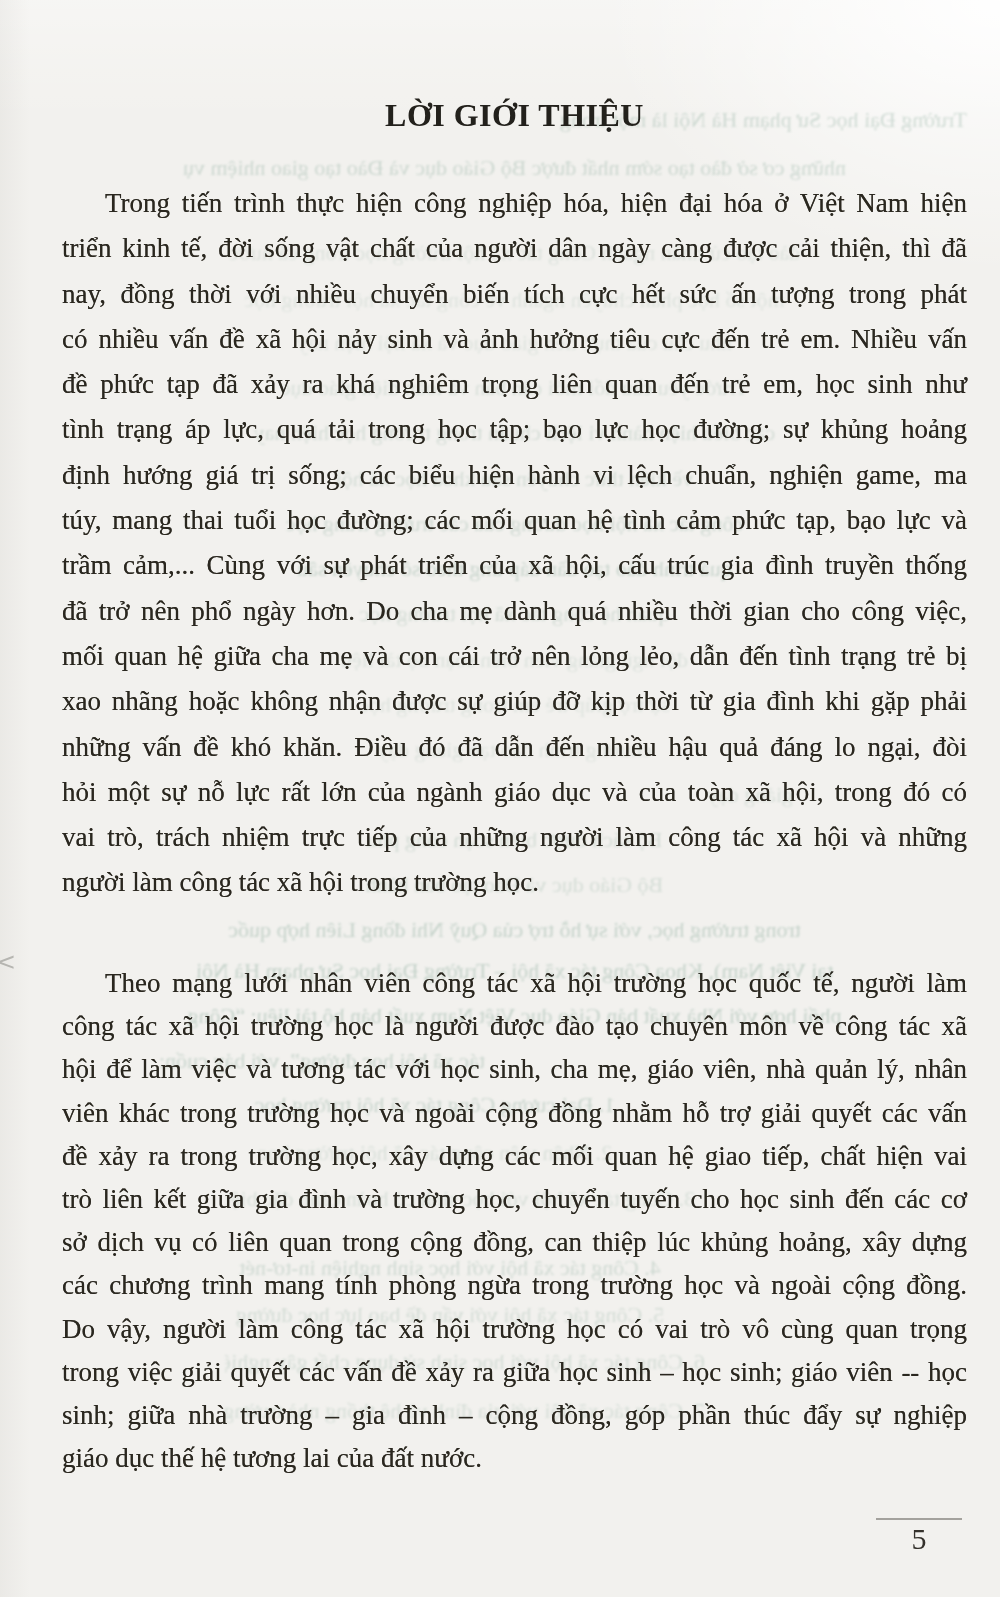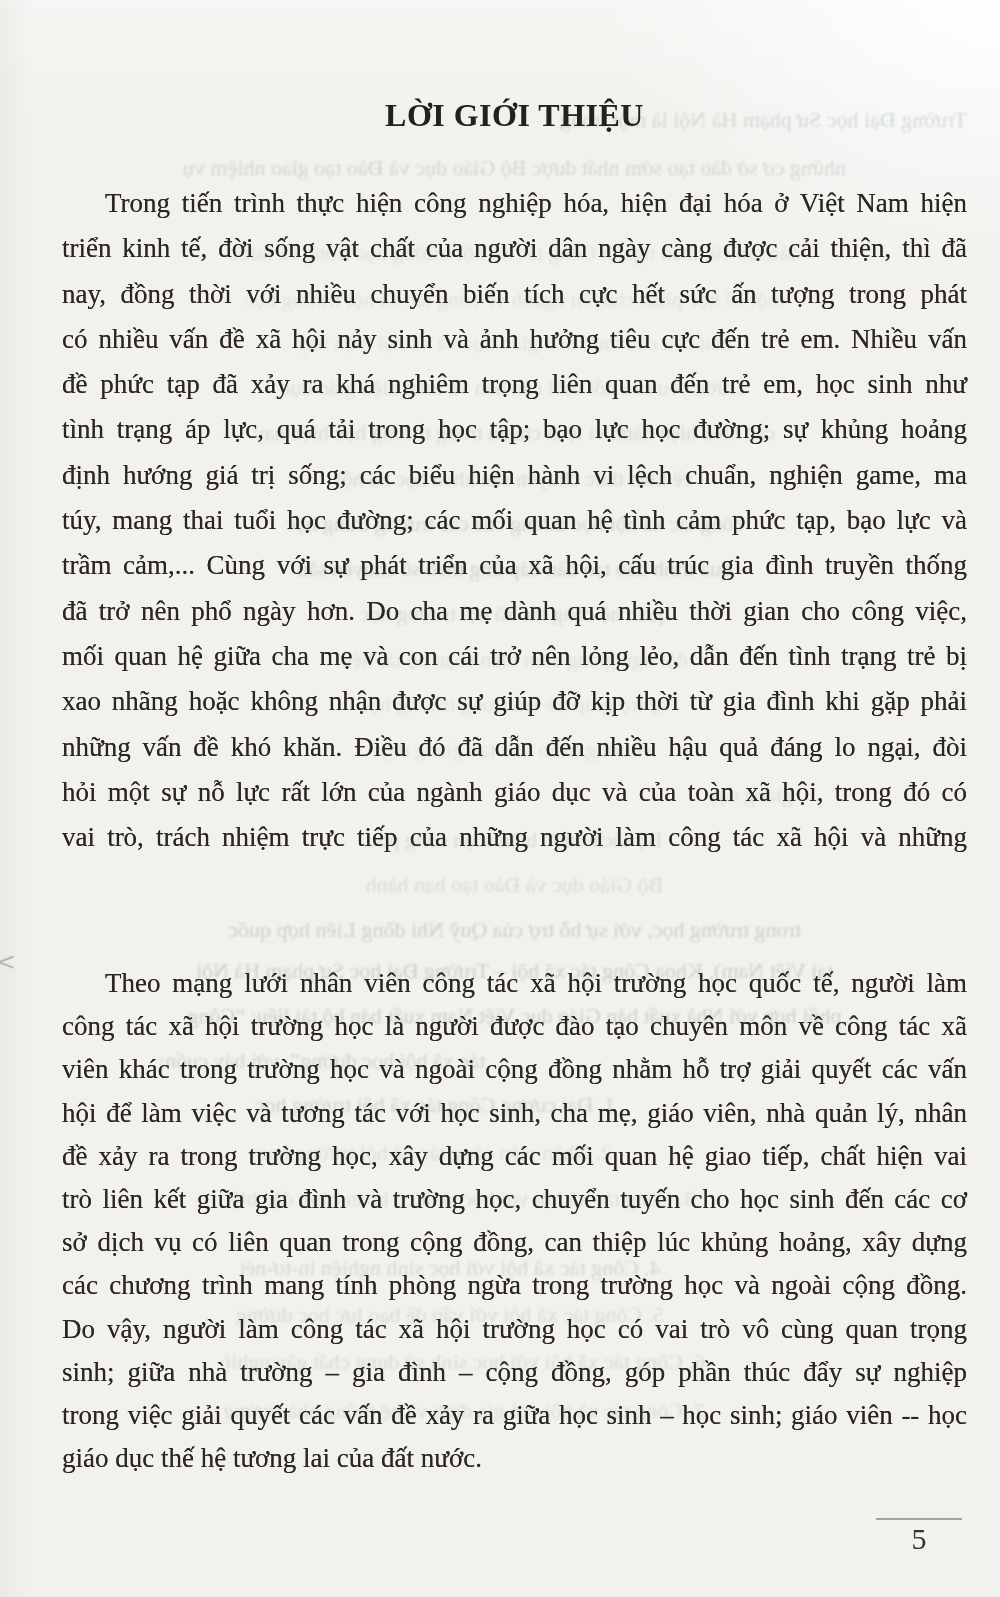--- a/index.html
+++ b/index.html
@@ -130,33 +130,34 @@
       <div class="line">tình trạng áp lực, quá tải trong học tập; bạo lực học đường; sự khủng hoảng</div>
       <div class="line">định hướng giá trị sống; các biểu hiện hành vi lệch chuẩn, nghiện game, ma</div>
       <div class="line">túy, mang thai tuổi học đường; các mối quan hệ tình cảm phức tạp, bạo lực và</div>
       <div class="line">trầm cảm,... Cùng với sự phát triển của xã hội, cấu trúc gia đình truyền thống</div>
       <div class="line">đã trở nên phổ ngày hơn. Do cha mẹ dành quá nhiều thời gian cho công việc,</div>
       <div class="line">mối quan hệ giữa cha mẹ và con cái trở nên lỏng lẻo, dẫn đến tình trạng trẻ bị</div>
       <div class="line">xao nhãng hoặc không nhận được sự giúp đỡ kịp thời từ gia đình khi gặp phải</div>
       <div class="line">những vấn đề khó khăn. Điều đó đã dẫn đến nhiều hậu quả đáng lo ngại, đòi</div>
       <div class="line">hỏi một sự nỗ lực rất lớn của ngành giáo dục và của toàn xã hội, trong đó có</div>
       <div class="line">vai trò, trách nhiệm trực tiếp của những người làm công tác xã hội và những</div>
+      <div class="line last">người làm công tác xã hội trong trường học.</div>
     </div>
   <div class="para para-2" id="para-1">
       <div class="line first">Theo mạng lưới nhân viên công tác xã hội trường học quốc tế, người làm</div>
       <div class="line">công tác xã hội trường học là người được đào tạo chuyên môn về công tác xã</div>
+      <div class="line">hội để làm việc và tương tác với học sinh, cha mẹ, giáo viên, nhà quản lý, nhân</div>
       <div class="line">viên khác trong trường học và ngoài cộng đồng nhằm hỗ trợ giải quyết các vấn</div>
-      <div class="line">hội để làm việc và tương tác với học sinh, cha mẹ, giáo viên, nhà quản lý, nhân</div>
       <div class="line">đề xảy ra trong trường học, xây dựng các mối quan hệ giao tiếp, chất hiện vai</div>
       <div class="line">trò liên kết giữa gia đình và trường học, chuyển tuyến cho học sinh đến các cơ</div>
       <div class="line">sở dịch vụ có liên quan trong cộng đồng, can thiệp lúc khủng hoảng, xây dựng</div>
       <div class="line">các chương trình mang tính phòng ngừa trong trường học và ngoài cộng đồng.</div>
       <div class="line">Do vậy, người làm công tác xã hội trường học có vai trò vô cùng quan trọng</div>
+      <div class="line">trong việc giải quyết các vấn đề xảy ra giữa học sinh – học sinh; giáo viên -- học</div>
       <div class="line">sinh; giữa nhà trường – gia đình – cộng đồng, góp phần thúc đẩy sự nghiệp</div>
-      <div class="line">trong việc giải quyết các vấn đề xảy ra giữa học sinh – học sinh; giáo viên -- học</div>
       <div class="line last">giáo dục thế hệ tương lai của đất nước.</div>
     </div>
 
   <div class="edge-mark">&lt;</div>
 
   <div class="footer-rule"></div>
   <div class="page-number">5</div>
 </div>
 
 </body></html>

